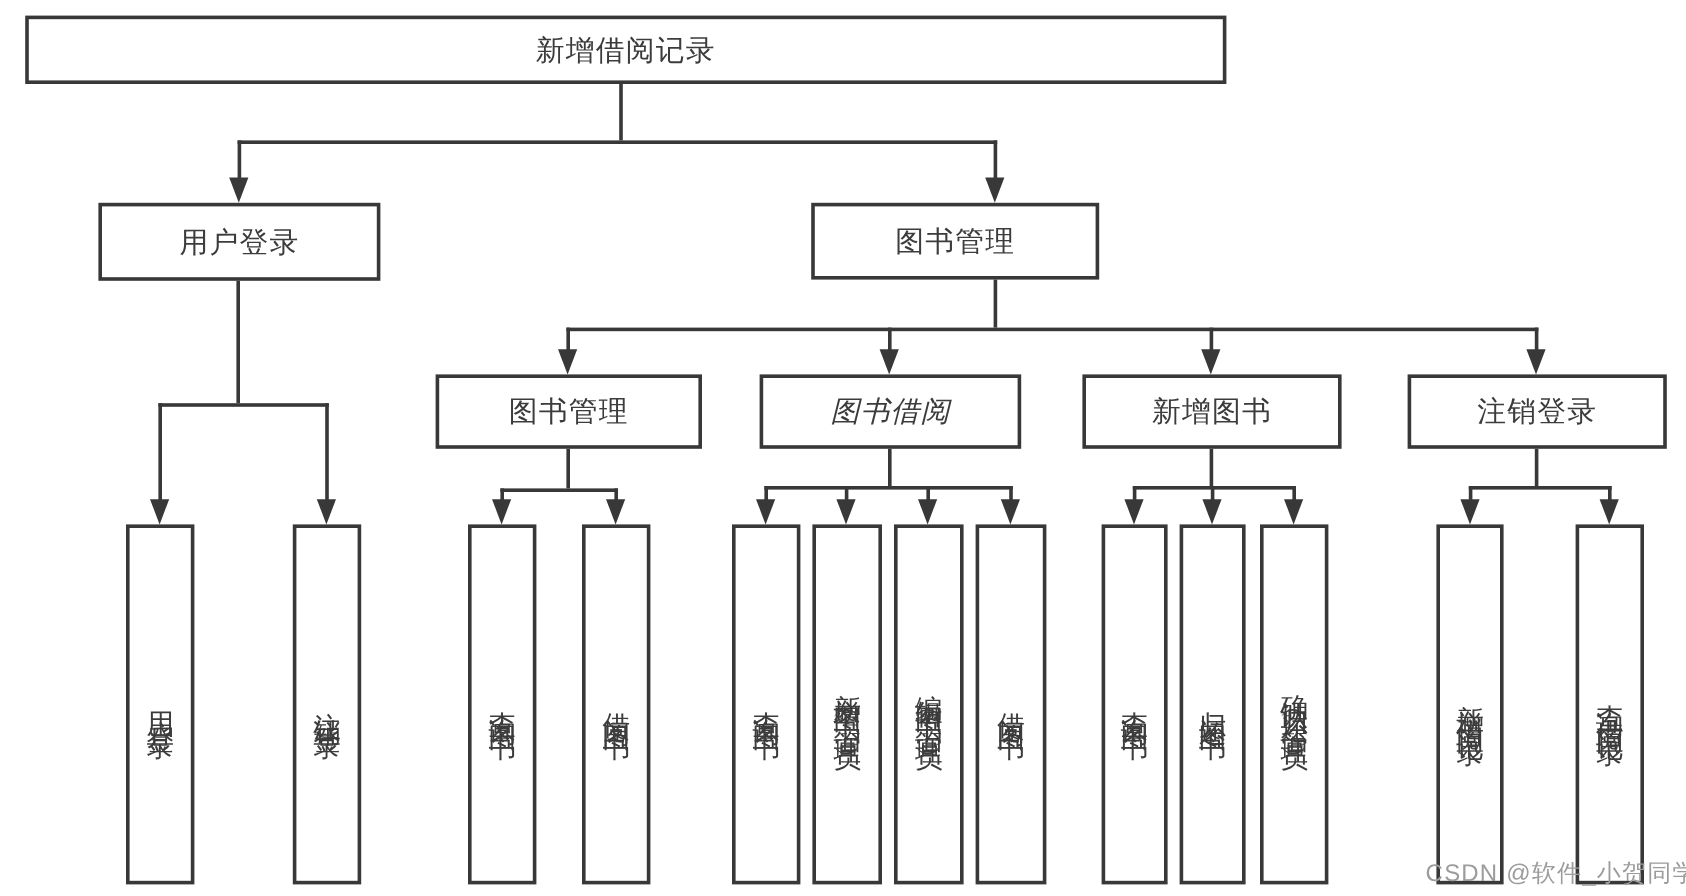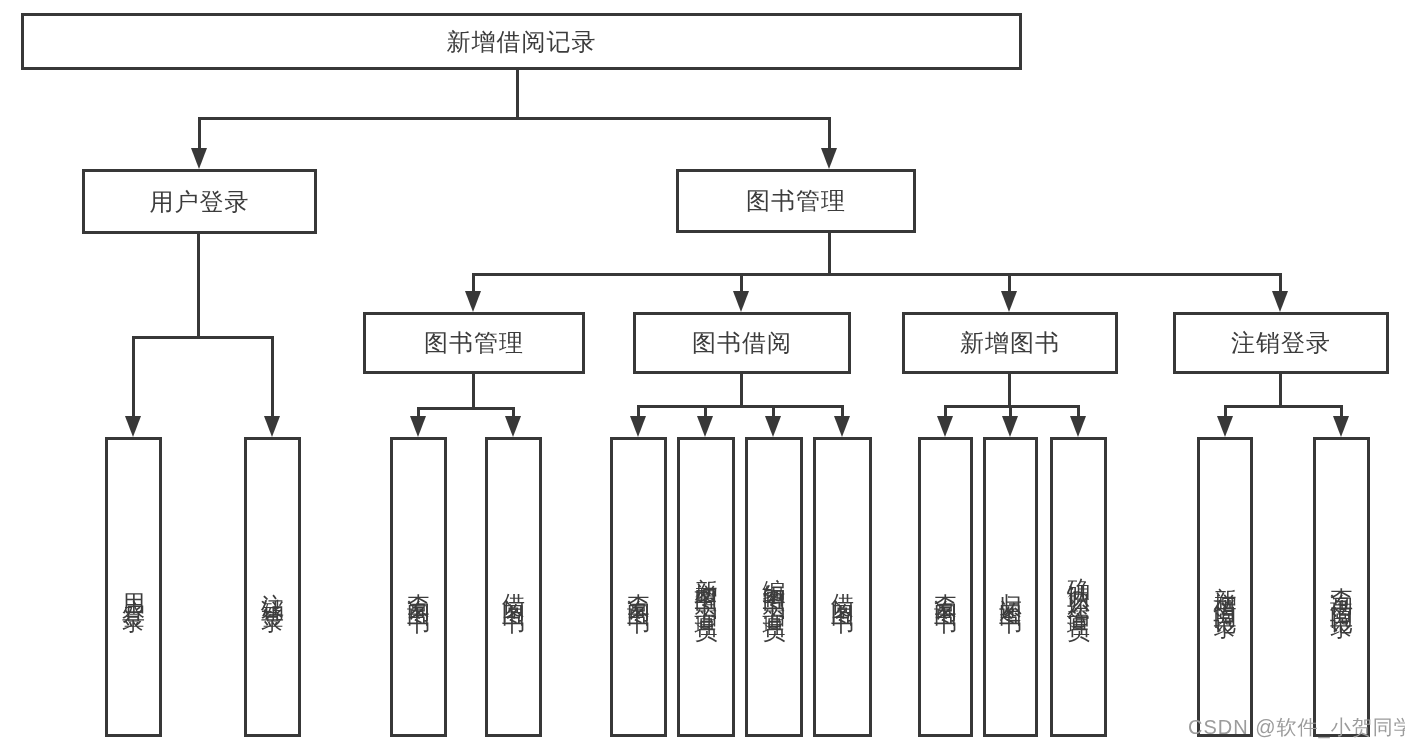--- a/index.html
+++ b/index.html
@@ -53,21 +53,21 @@
     font-size:20px;
     color:#9c9c9c;
     letter-spacing:1px;
     white-space:nowrap;
   }
   
   .n-root{left:21px;top:13px;width:1001px;height:57px;}
   .n-l2-0{left:82px;top:169px;width:235px;height:65px;}
   .n-l2-1{left:676px;top:169px;width:240px;height:64px;}
   .n-l3-0{left:363px;top:312px;width:222px;height:62px;}
-  .n-l3-1{left:633px;top:312px;width:218px;height:62px;}
+  .n-l3-1{left:633px;top:312px;width:218px;height:62px;font-style:italic;}
   .n-l3-2{left:902px;top:312px;width:216px;height:62px;}
   .n-l3-3{left:1173px;top:312px;width:216px;height:62px;}
   .n-leaf-0{left:105px;width:57px;}
   .n-leaf-1{left:244px;width:57px;}
   .n-leaf-2{left:390px;width:57px;}
   .n-leaf-3{left:485px;width:57px;}
   .n-leaf-4{left:610px;width:57px;}
   .n-leaf-5{left:677px;width:58px;}
   .n-leaf-6{left:745px;width:58px;}
   .n-leaf-7{left:813px;width:59px;}

